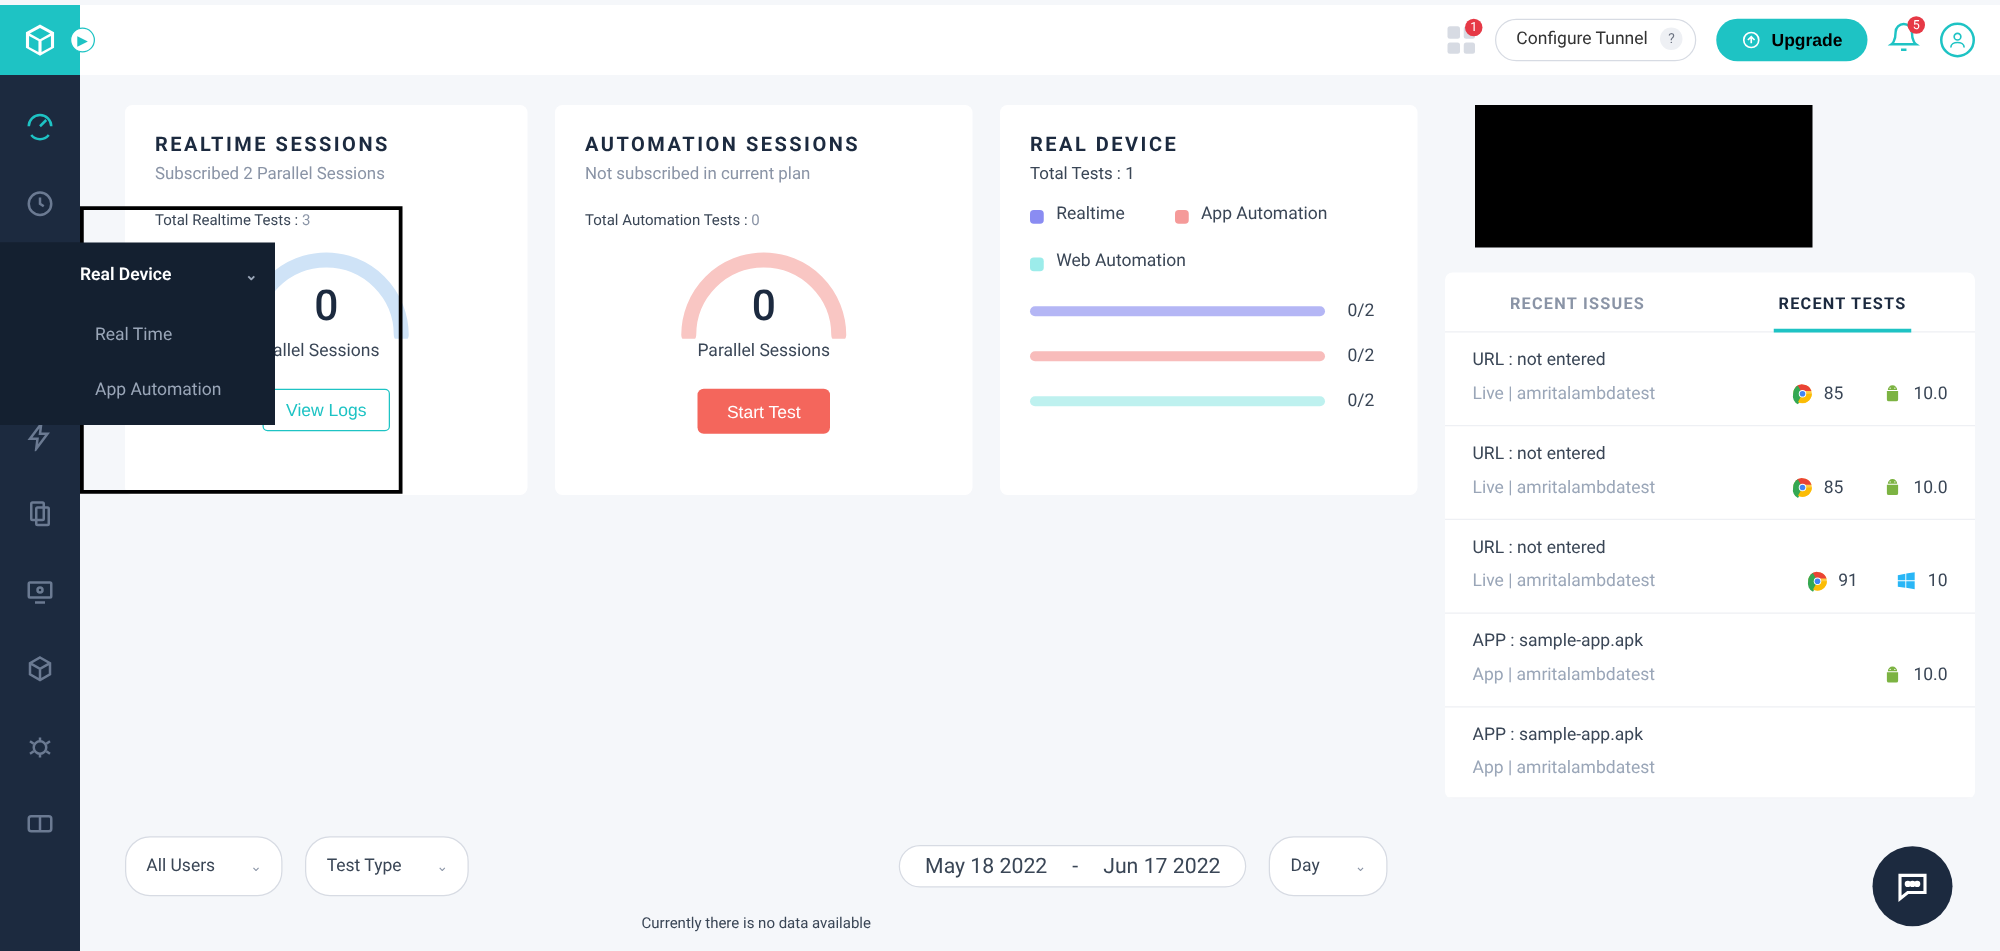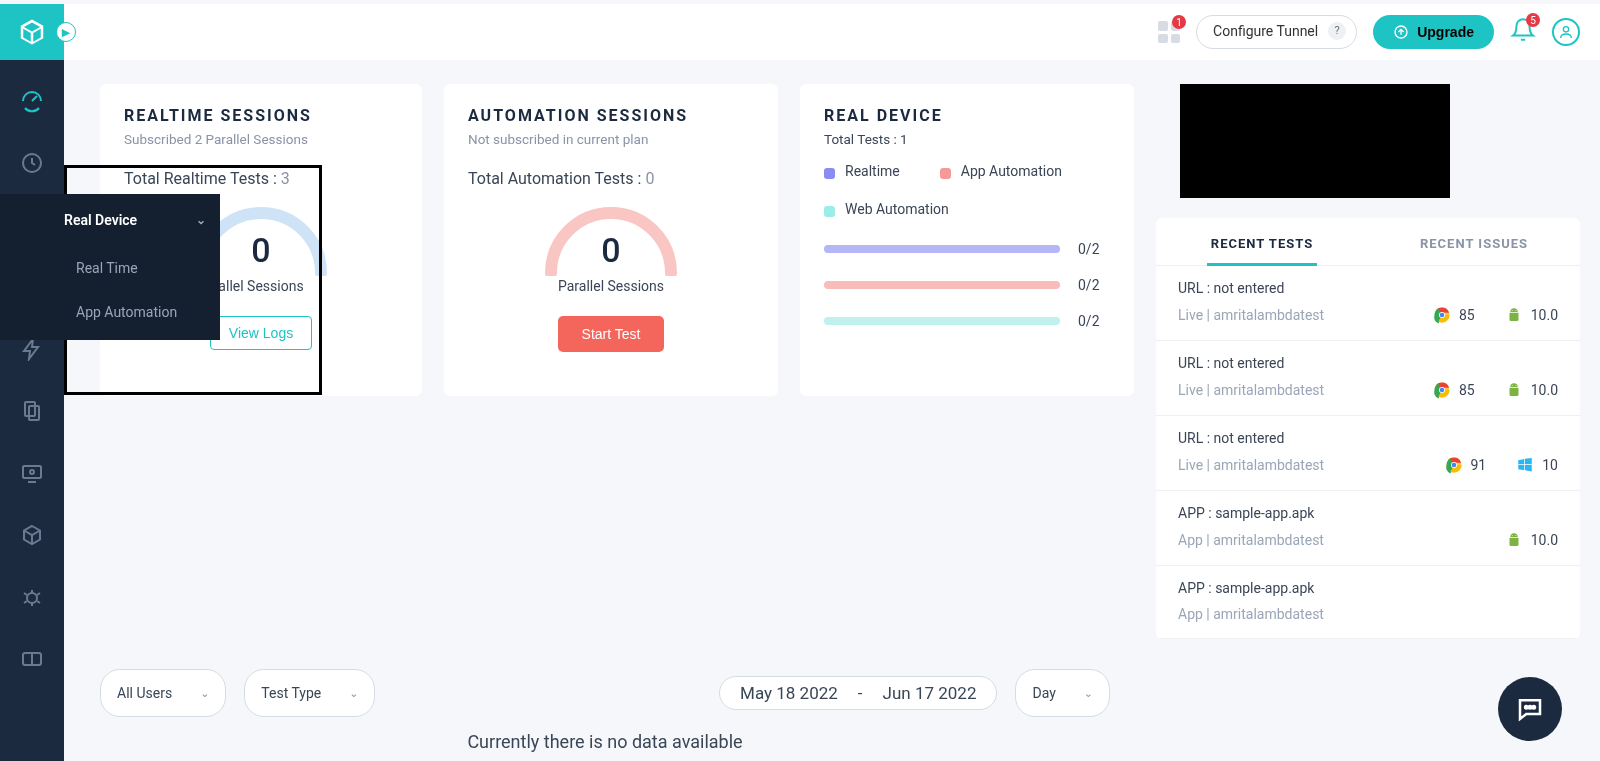--- a/index.html
+++ b/index.html
@@ -32,21 +32,21 @@
   .flyout-wrap-border { position:absolute; left:64px; top:165px; width:258px; height:230px; border:3px solid #000; z-index:2; pointer-events:none;}
 
   .main { position:absolute; top:60px; left:64px; right:0; bottom:0; padding:24px 20px 15px 36px; overflow:hidden;}
   .row1 { display:flex; gap:22px; align-items:flex-start;}
   .card { background:#fff; border-radius:6px; padding:22px 24px 26px; }
   .c1 { width:322px; height:312px;}
   .c2 { width:334px; height:312px;}
   .c3 { width:334px; height:312px;}
   .h3 { font-size:16px; letter-spacing:2px; font-weight:700; color:#1c2a3f; margin-bottom:6px;}
   .sub { color:#8a94a6; font-size:13.5px; margin-bottom:22px;}
-  .line2 { color:#3a4656; font-size:16px; margin-bottom:10px;}
+  .line2 { color:#3a4656; font-size:12px; margin-bottom:10px;}
   .gauge-wrap { display:flex; flex-direction:column; align-items:center; margin-top:4px;}
   .gauge-svg { width:150px; height:78px; }
   .gauge-num { font-size:34px; color:#1c2a3f; margin-top:-46px; font-weight:500;}
   .gauge-lbl { color:#3a4656; font-size:14px; margin-top:8px;}
   .btn-outline { border:1.5px solid #1ec3c4; color:#1ec3c4; background:#fff; border-radius:4px; padding:8px 18px; font-size:14px; margin-top:22px;}
   .btn-red { background:#f4665c; color:#fff; border:none; border-radius:5px; padding:10px 24px; font-size:14px; margin-top:22px;}
 
   .legend { display:flex; flex-wrap:wrap; gap:22px 40px; margin-top:-6px; margin-bottom:24px;}
   .leg { display:flex; align-items:flex-end; gap:10px; font-size:14px; color:#3a4656;}
   .sq { width:11px; height:11px; border-radius:3px;}
@@ -70,21 +70,21 @@
   .bpair { display:flex; align-items:center; gap:8px; color:#3a4656; font-size:14px;}
   .ico { width:18px; height:18px;}
 
   .filter-row { display:flex; align-items:center; gap:18px; margin-top:30px;}
   .sel { border:1px solid #d7dbe3; border-radius:20px; height:48px; display:flex; align-items:center; padding:0 16px; gap:28px; font-size:14px; color:#3a4656; background:#fff;}
   .sel .chev { color:#8a94a6; font-size:11px;}
   .date-sel { border:1px solid #d7dbe3; border-radius:20px; height:34px; display:flex; align-items:center; padding:0 20px; gap:20px; font-size:17px; color:#3a4656; background:#fff;}
   .filter-spacer { flex:1;}
 
   .chart-area { margin-top:14px; position:relative; height:240px;}
-  .no-data { text-align:center; color:#3a4656; font-size:18px; margin-bottom:6px;}
+  .no-data { text-align:center; color:#3a4656; font-size:12px; margin-bottom:6px;}
   .axis-lbl { position:absolute; left:10px; color:#8a94a6; font-size:12px;}
   .bars-faded { position:absolute; left:40px; right:220px; bottom:0; top:30px; display:flex; align-items:flex-end; gap:10px;}
   .fb { width:20px; background:#e6f2fa; border-radius:5px 5px 0 0;}
 
   .chat-fab { position:absolute; right:38px; bottom:20px; width:64px; height:64px; border-radius:50%; background:#1c2a3f; display:flex; align-items:center; justify-content:center; color:#fff; z-index:50;}
 </style>
 </head>
 <body>
 
 <div class="topbar">
@@ -268,22 +268,22 @@
             <div class="bar" style="background:#bef1ef"></div>
             <div class="frac">0/2</div>
           </div>
       </div>
     </div>
 
     <div class="right-col">
       <div class="blackbox"></div>
       <div class="tests-card">
         <div class="tabs">
+          <div class="tab">RECENT ISSUES</div>
           <div class="tab active">RECENT TESTS</div>
-          <div class="tab">RECENT ISSUES</div>
         </div>
         <div id="tests-list">
             <div class="test-row">
               <div class="t1">URL : not entered</div>
               <div class="meta">
                 <div class="meta-left">Live | amritalambdatest</div>
                 <div class="meta-right">
                   <div class="bpair">
                     <svg class="ico" viewBox="0 0 24 24">
                       <circle cx="12" cy="12" r="10" fill="#fc4"></circle>

